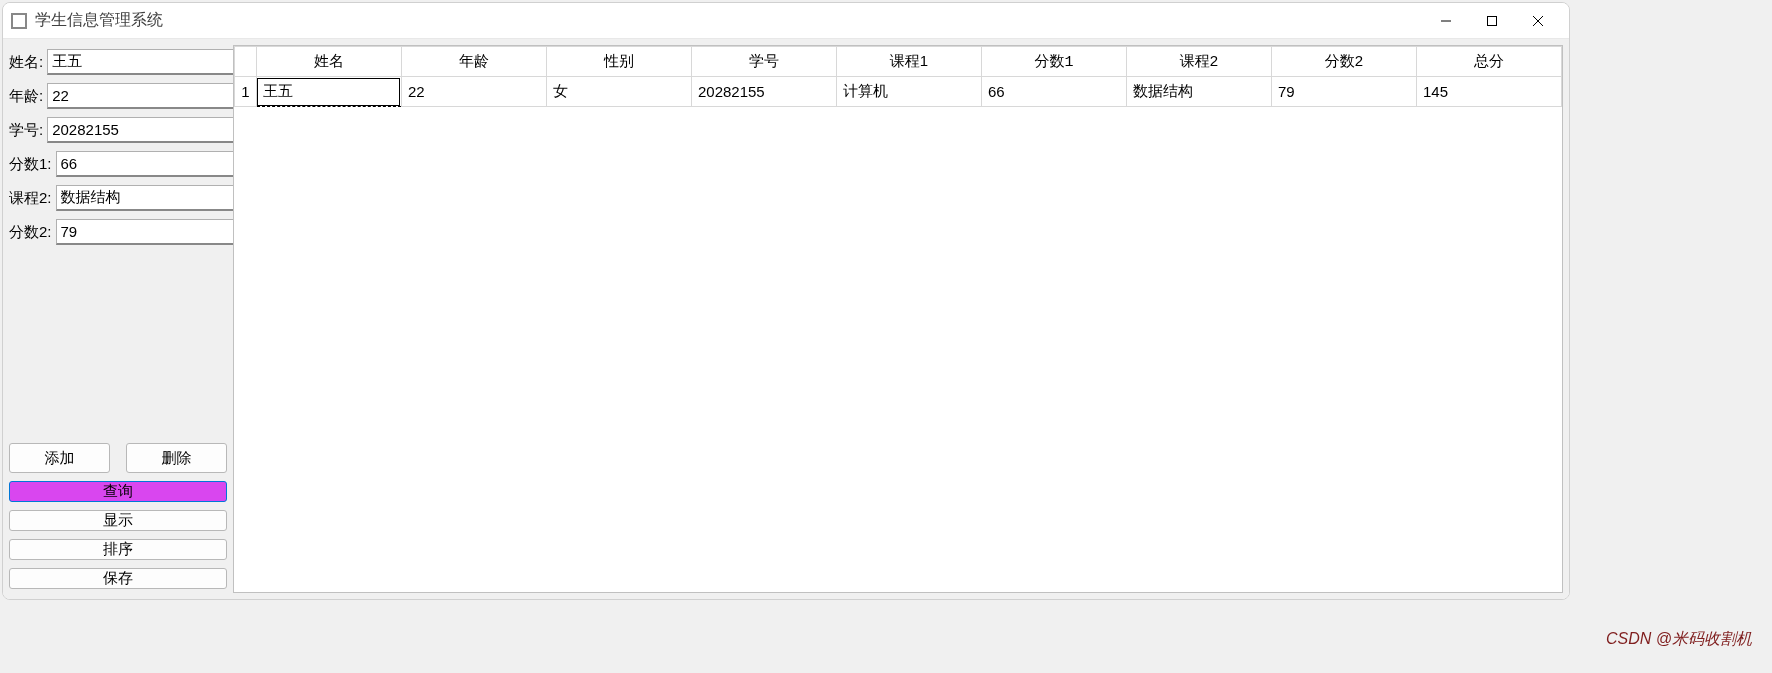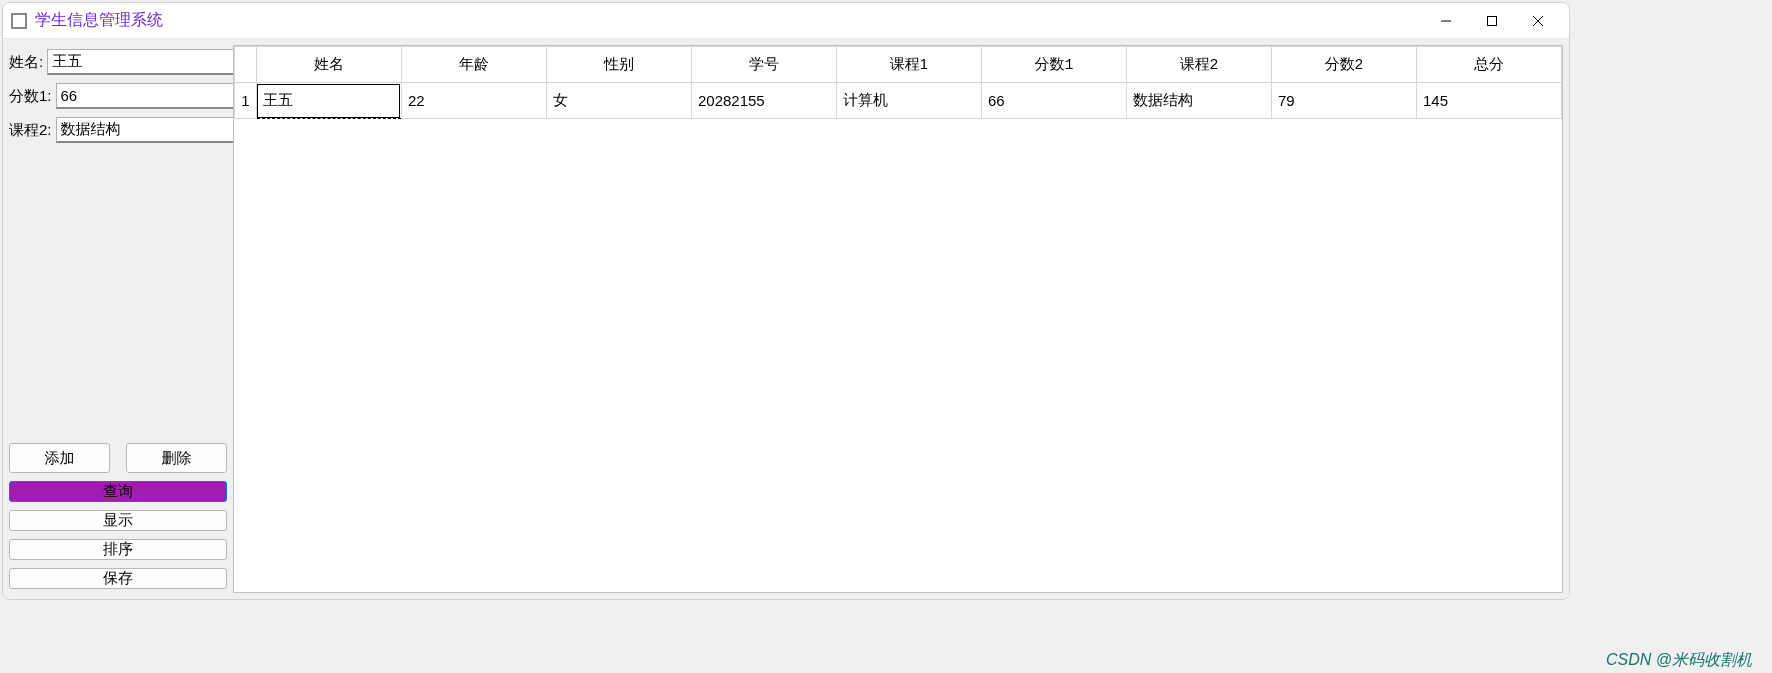--- a/index.html
+++ b/index.html
@@ -38,21 +38,21 @@
     .titlebar-icon {
       width: 16px;
       height: 16px;
       border: 2px solid #888;
       background: #fff;
       margin-right: 8px;
     }
     .titlebar-title {
       flex: 0 0 auto;
       font-size: 16px;
-      color: #6d28d9;
+      color: #404040;
     }
     .titlebar-spacer {
       flex: 1;
     }
     .titlebar-btn {
       width: 46px;
       height: 32px;
       display: flex;
       align-items: center;
       justify-content: center;
@@ -125,40 +125,40 @@
       border: 1px solid #b8b8b8;
       background: #fdfdfd;
       border-radius: 3px;
       font-size: 15px;
       font-family: inherit;
       cursor: pointer;
       color: #000;
     }
     .btn.selected {
       border: 1px solid #0078d7;
-      background: #a21caf;
+      background: #d946ef;
     }
     .btn-full {
       width: 100%;
     }
     .table-area {
       flex: 1;
       background: #ffffff;
       border: 1px solid #c0c0c0;
       overflow: hidden;
     }
     .data-table {
       width: 100%;
       border-collapse: collapse;
       table-layout: fixed;
     }
     .data-table th, .data-table td {
       border: 1px solid #d8d8d8;
       height: 30px;
-      padding: 8px 6px;
+      padding: 2px 6px;
       font-size: 15px;
       font-weight: normal;
       text-align: left;
       background: #fff;
       white-space: nowrap;
       overflow: hidden;
       margin-left: 16px;
     }
     .data-table th {
       text-align: center;
@@ -178,23 +178,23 @@
     .col-course2 { width: 132px; }
     .col-score2 { width: 132px; }
     .col-total { width: 132px; }
     .cell-selected {
       border: 1px dashed #000 !important;
       outline: 1px solid #000;
       outline-offset: -2px;
     }
     .watermark {
       position: absolute;
-      bottom: 2px;
+      bottom: 23px;
       right: 20px;
-      color: #0f766e;
+      color: #7f1d1d;
       font-size: 16px;
       font-style: italic;
       pointer-events: none;
     }
   </style>
 </head>
 <body>
 
 <div class="window">
   <div class="titlebar">
@@ -220,26 +220,38 @@
   </div>
 
   <div class="content">
     <div class="sidebar">
       <div class="form-area">
         <div class="form-row">
           <span class="form-label">姓名:</span>
           <input class="form-input" value="王五" style="">
         </div>
         <div class="form-row">
+          <span class="form-label">年龄:</span>
+          <input class="form-input" value="22" style="">
+        </div>
+        <div class="form-row">
+          <span class="form-label">学号:</span>
+          <input class="form-input" value="20282155" style="">
+        </div>
+        <div class="form-row">
           <span class="form-label">分数1:</span>
           <input class="form-input" value="66" style="">
         </div>
         <div class="form-row">
           <span class="form-label">课程2:</span>
           <input class="form-input" value="数据结构" style="">
+        </div>
+        <div class="form-row">
+          <span class="form-label">分数2:</span>
+          <input class="form-input" value="79" style="">
         </div>
       </div>
 
       <div class="button-area">
         <div class="button-row">
           <button class="btn">添加</button>
           <button class="btn">删除</button>
         </div>
         <button class="btn btn-full selected">查询</button>
         <button class="btn btn-full">显示</button>

